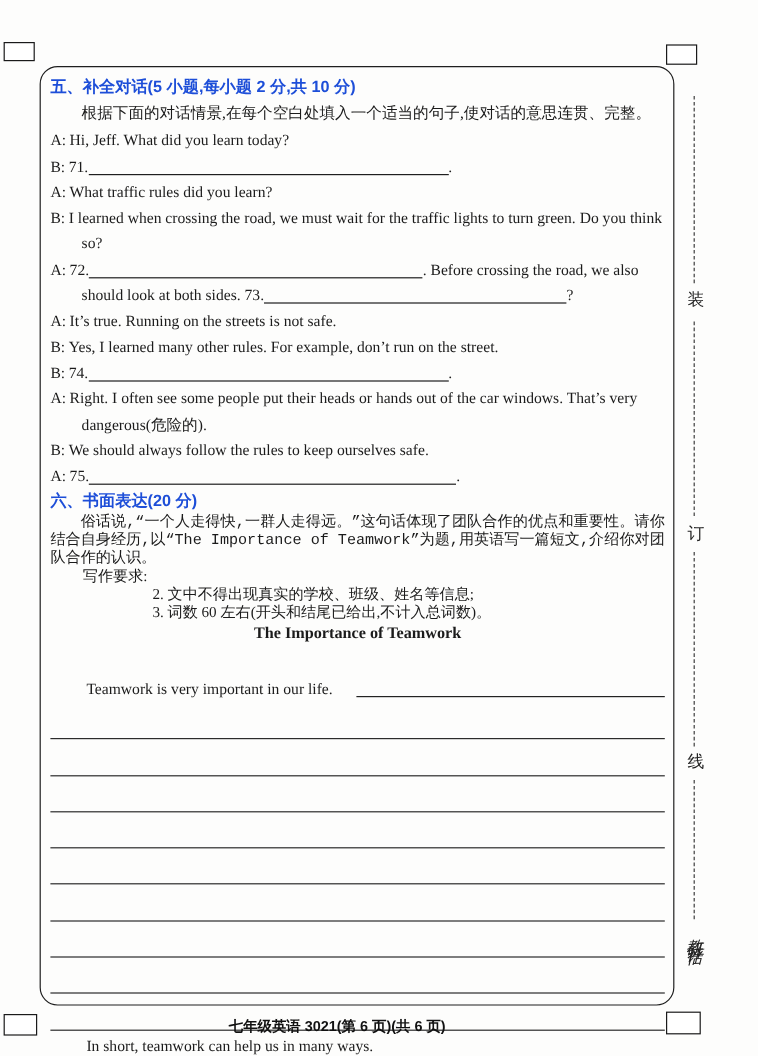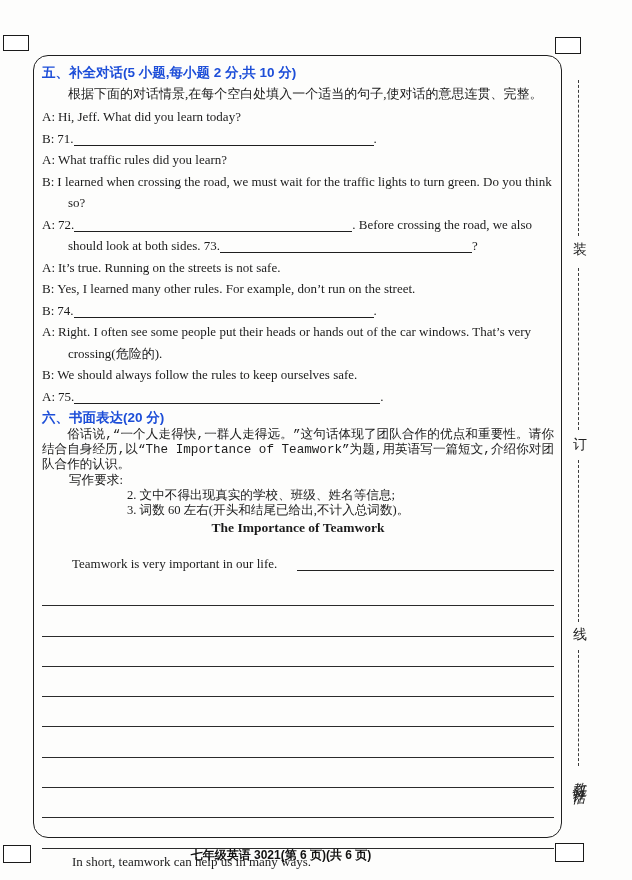--- a/index.html
+++ b/index.html
@@ -44,21 +44,21 @@
   }
   .req-block { padding-left:27px; font-size:12.6px; line-height:15px; }
   .req-row { display:flex; }
   .req-label { width:58px; flex:none; }
   .req-spacer { width:58px; flex:none; }
   .essay-title {
     text-align:center; font-weight:bold; font-size:13.5px;
     line-height:17px; margin-top:1px;
   }
   .opening-row {
-    display:flex; align-items:flex-end; margin-top:19px;
+    display:flex; align-items:flex-end; margin-top:29px;
     padding-left:30px; font-size:13px; line-height:18px;gap:20px;
   }
   .fill-line { flex:1; border-bottom:1.3px solid #222; margin-bottom:2px; }
   .write-area { margin-top:3px; }
   .write-line { height:29.3px; border-bottom:1.4px solid #2b2b2b; }
   .closing { font-size:13px; line-height:20px; padding-left:30px; margin-top:3px; }
 
   
   .dash {
     position:absolute; left:578px; width:0;
@@ -103,21 +103,21 @@
 
     <div id="dialogue">
         <div class="dialogue-line"><span class="speaker">A:</span><span>Hi, Jeff. What did you learn today?</span></div>
         <div class="dialogue-line"><span class="speaker">B:</span><span>71.</span><span class="blank" style="width: 300px;"></span><span>.</span></div>
         <div class="dialogue-line"><span class="speaker">A:</span><span>What traffic rules did you learn?</span></div>
         <div class="dialogue-line"><span class="speaker">B:</span><span>I learned when crossing the road, we must wait for the traffic lights to turn green. Do you think so?</span></div>
         <div class="dialogue-line"><span class="speaker">A:</span><span>72.</span><span class="blank" style="width: 278px;"></span><span>. Before crossing the road, we also should look at both sides. 73.</span><span class="blank" style="width: 252px;"></span><span>?</span></div>
         <div class="dialogue-line"><span class="speaker">A:</span><span>It’s true. Running on the streets is not safe.</span></div>
         <div class="dialogue-line"><span class="speaker">B:</span><span>Yes, I learned many other rules. For example, don’t run on the street.</span></div>
         <div class="dialogue-line"><span class="speaker">B:</span><span>74.</span><span class="blank" style="width: 300px;"></span><span>.</span></div>
-        <div class="dialogue-line"><span class="speaker">A:</span><span>Right. I often see some people put their heads or hands out of the car windows. That’s very crossing(危险的).</span></div>
+        <div class="dialogue-line"><span class="speaker">A:</span><span>Right. I often see some people put their heads or hands out of the car windows. That’s very dangerous(危险的).</span></div>
         <div class="dialogue-line"><span class="speaker">B:</span><span>We should always follow the rules to keep ourselves safe.</span></div>
         <div class="dialogue-line"><span class="speaker">A:</span><span>75.</span><span class="blank" style="width: 306px;"></span><span>.</span></div>
       </div>
 
     <div class="sec6">
       <div class="sec-heading">六、书面表达(20 分)</div>
       <div class="prompt">俗话说,“一个人走得快,一群人走得远。”这句话体现了团队合作的优点和重要性。请你结合自身经历,以“The Importance of Teamwork”为题,用英语写一篇短文,介绍你对团队合作的认识。</div>
 
       <div class="req-block">
         <div class="req-row">

